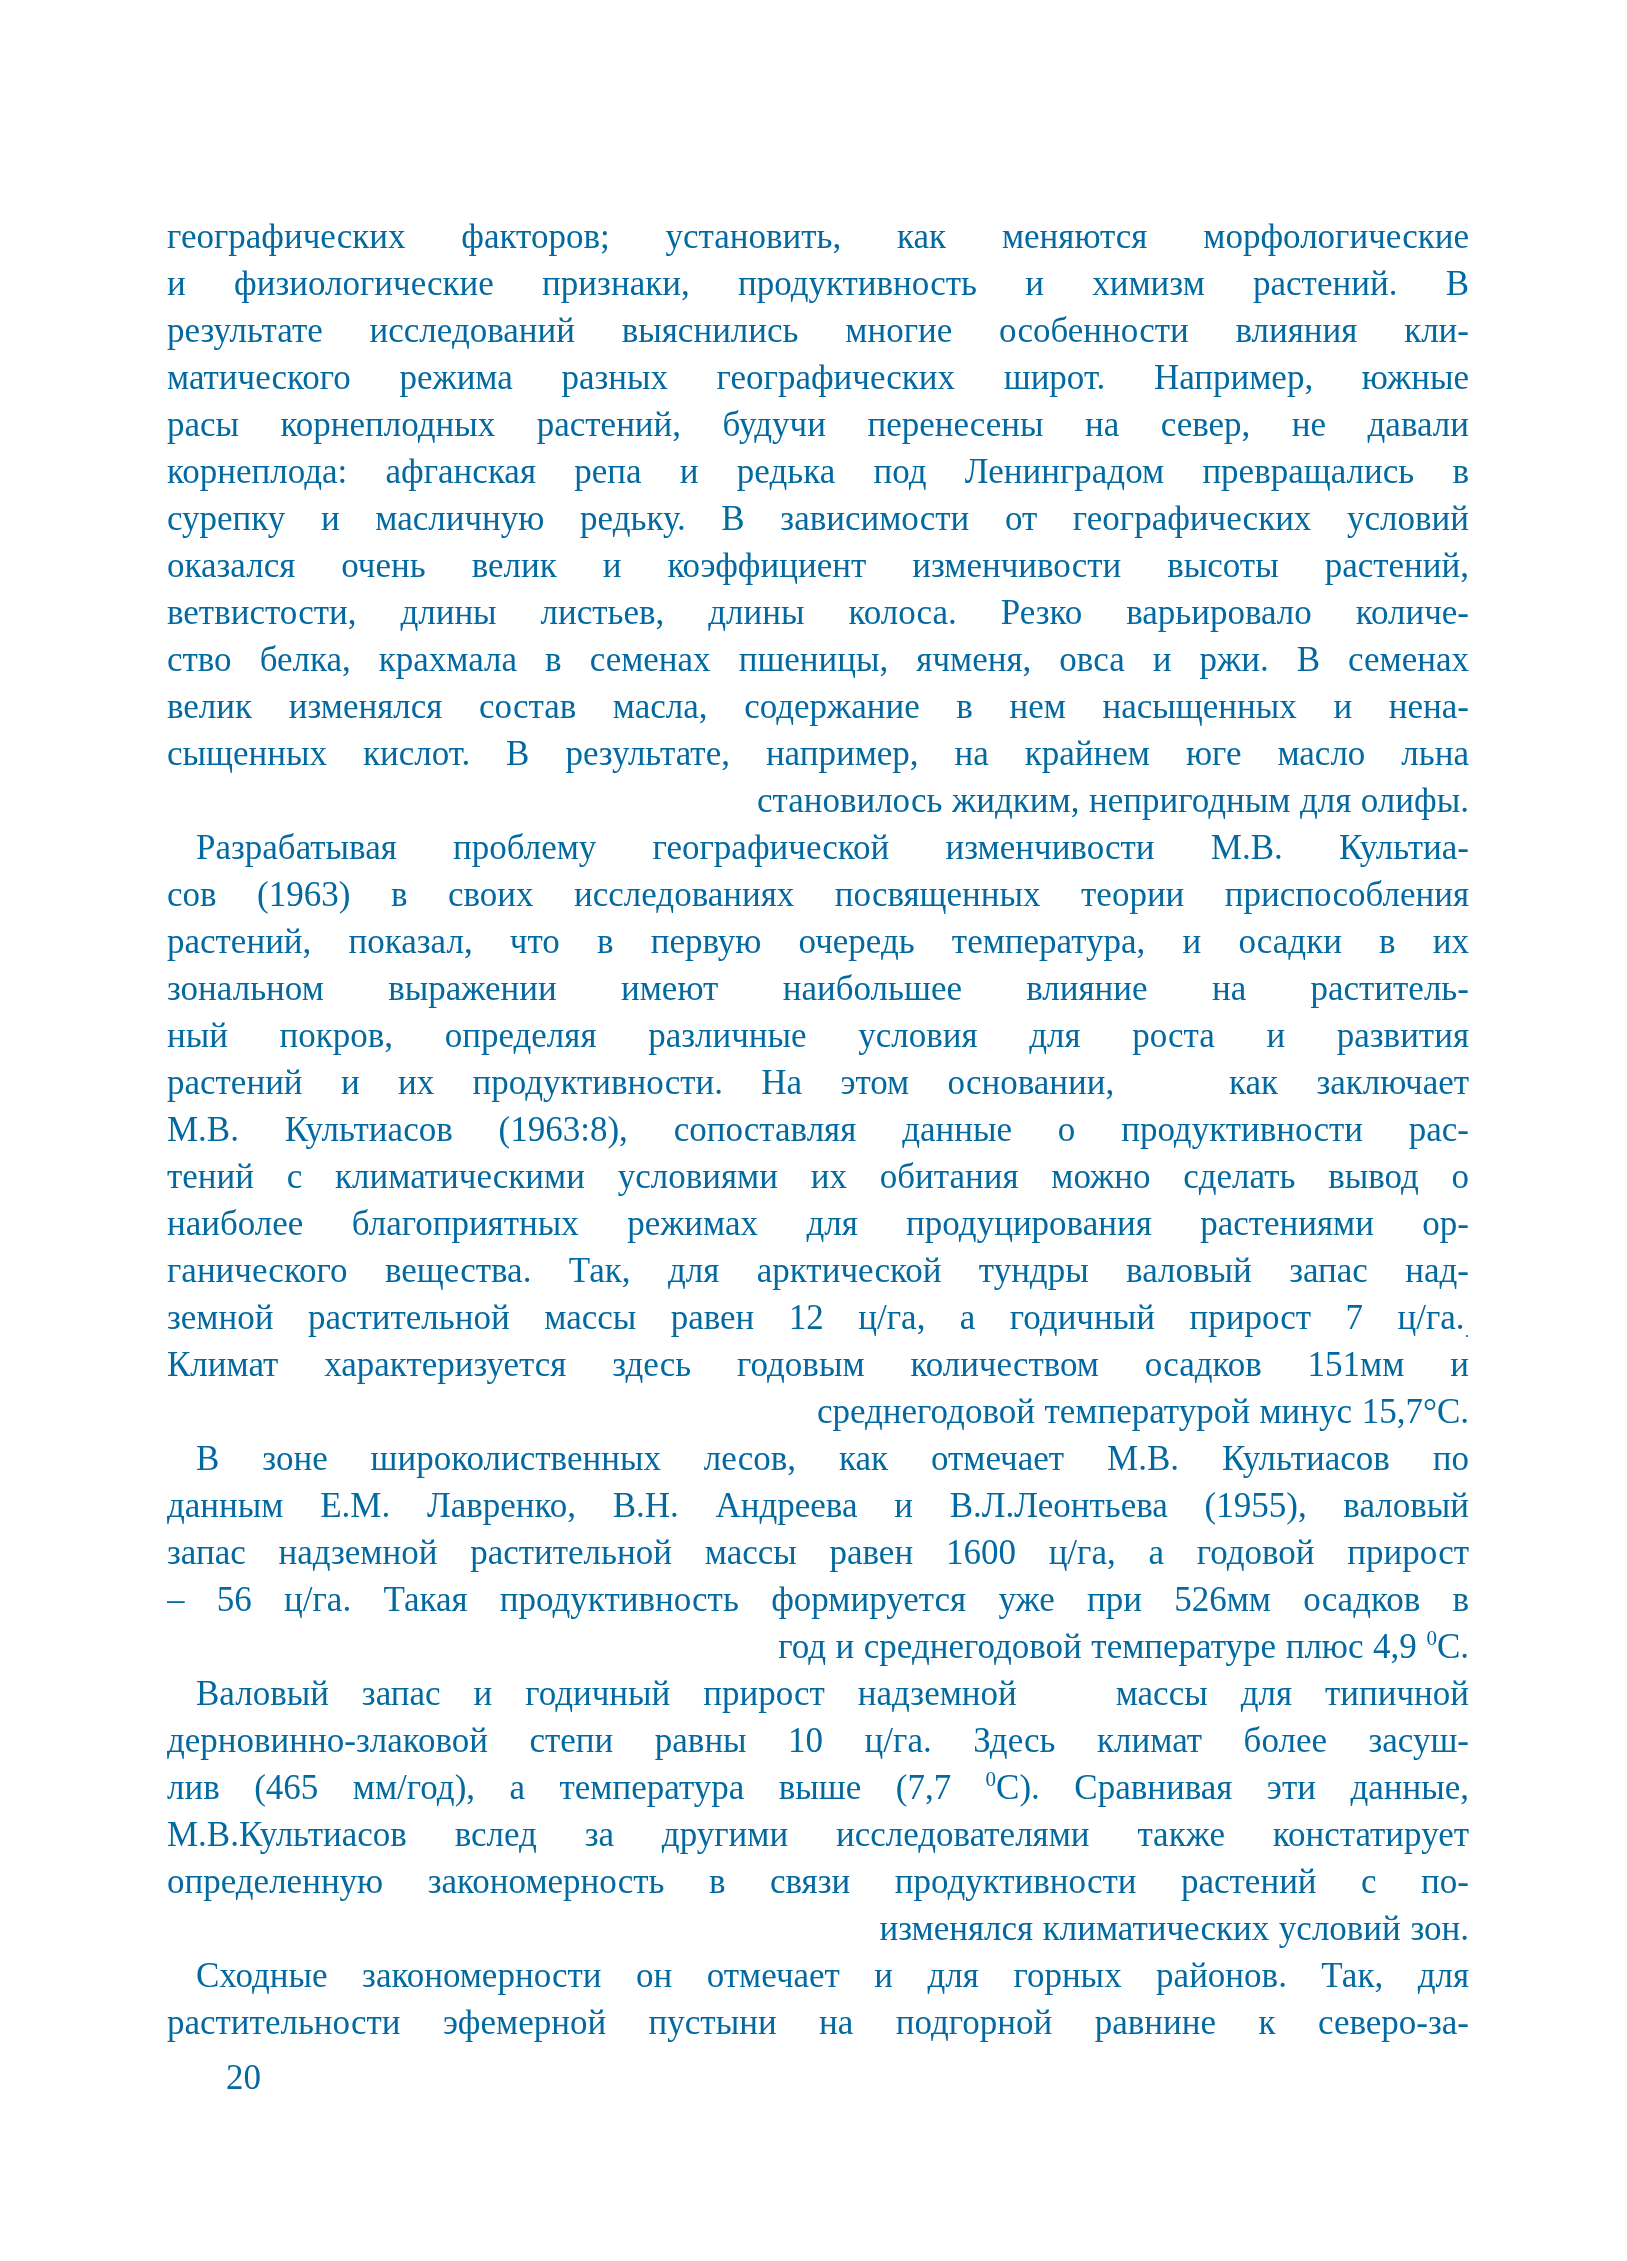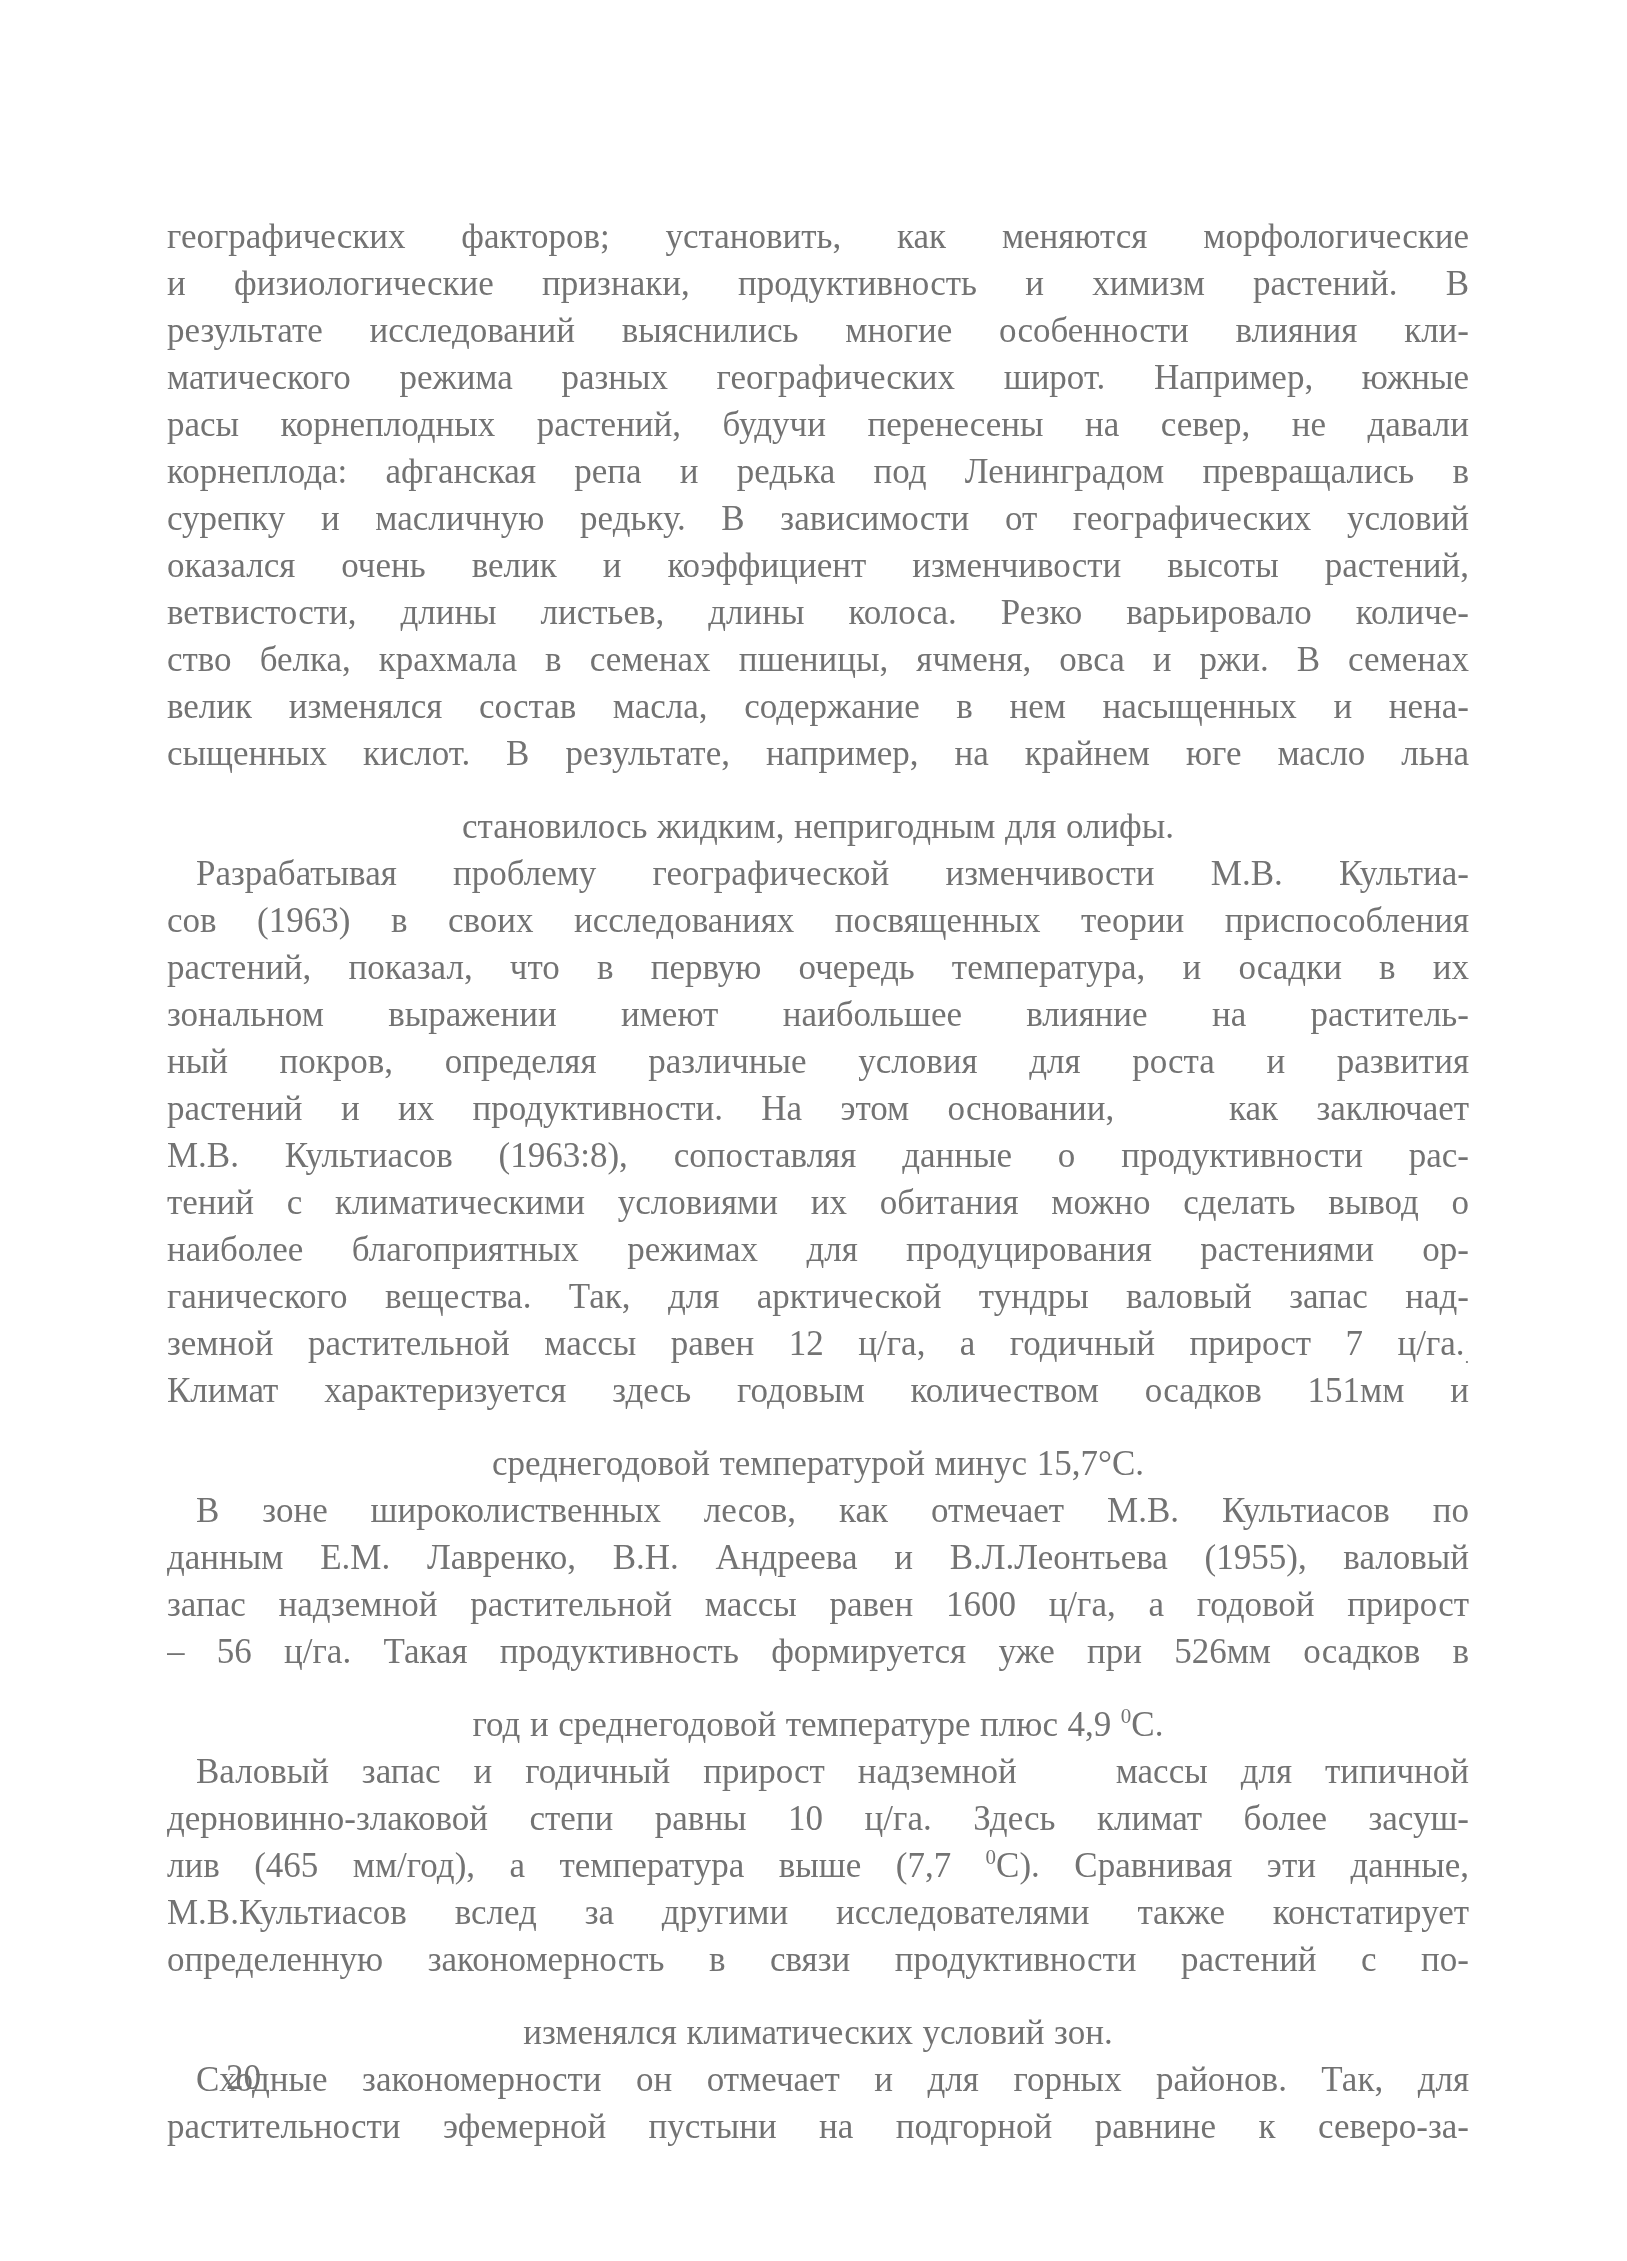--- a/index.html
+++ b/index.html
@@ -6,21 +6,21 @@
     margin: 0;
     padding: 0;
     background: #808080;
   }
   .page {
     position: relative;
     width: 1628px;
     height: 2261px;
     margin: 0 auto;
     background: #ffffff;
-    color: #737373;
+    color: #0369a1;
     font-family: "Liberation Serif", "DejaVu Serif", serif;
     overflow: hidden;
   }
   .text-column {
     position: absolute;
     left: 167px;
     top: 213px;
     width: 1302px;
   }
   .para { margin: 0; padding: 0; }
@@ -32,21 +32,21 @@
     overflow: hidden;
     word-spacing: 0.8px;
   }
   
   .ln::after {
     content: "";
     display: inline-block;
     width: 100%;
     height: 0;
   }
-  .ln.last { text-align: center; margin-top: 26px; }
+  .ln.last { text-align: right; }
   .ln.last::after { content: none; }
   .ln.indent { text-indent: 29px; }
   .b { font-weight: normal; }
   .ln sup {
     font-size: 60%;
     line-height: 0;
     vertical-align: super;
   }
   .ln sub {
     font-size: 50%;

